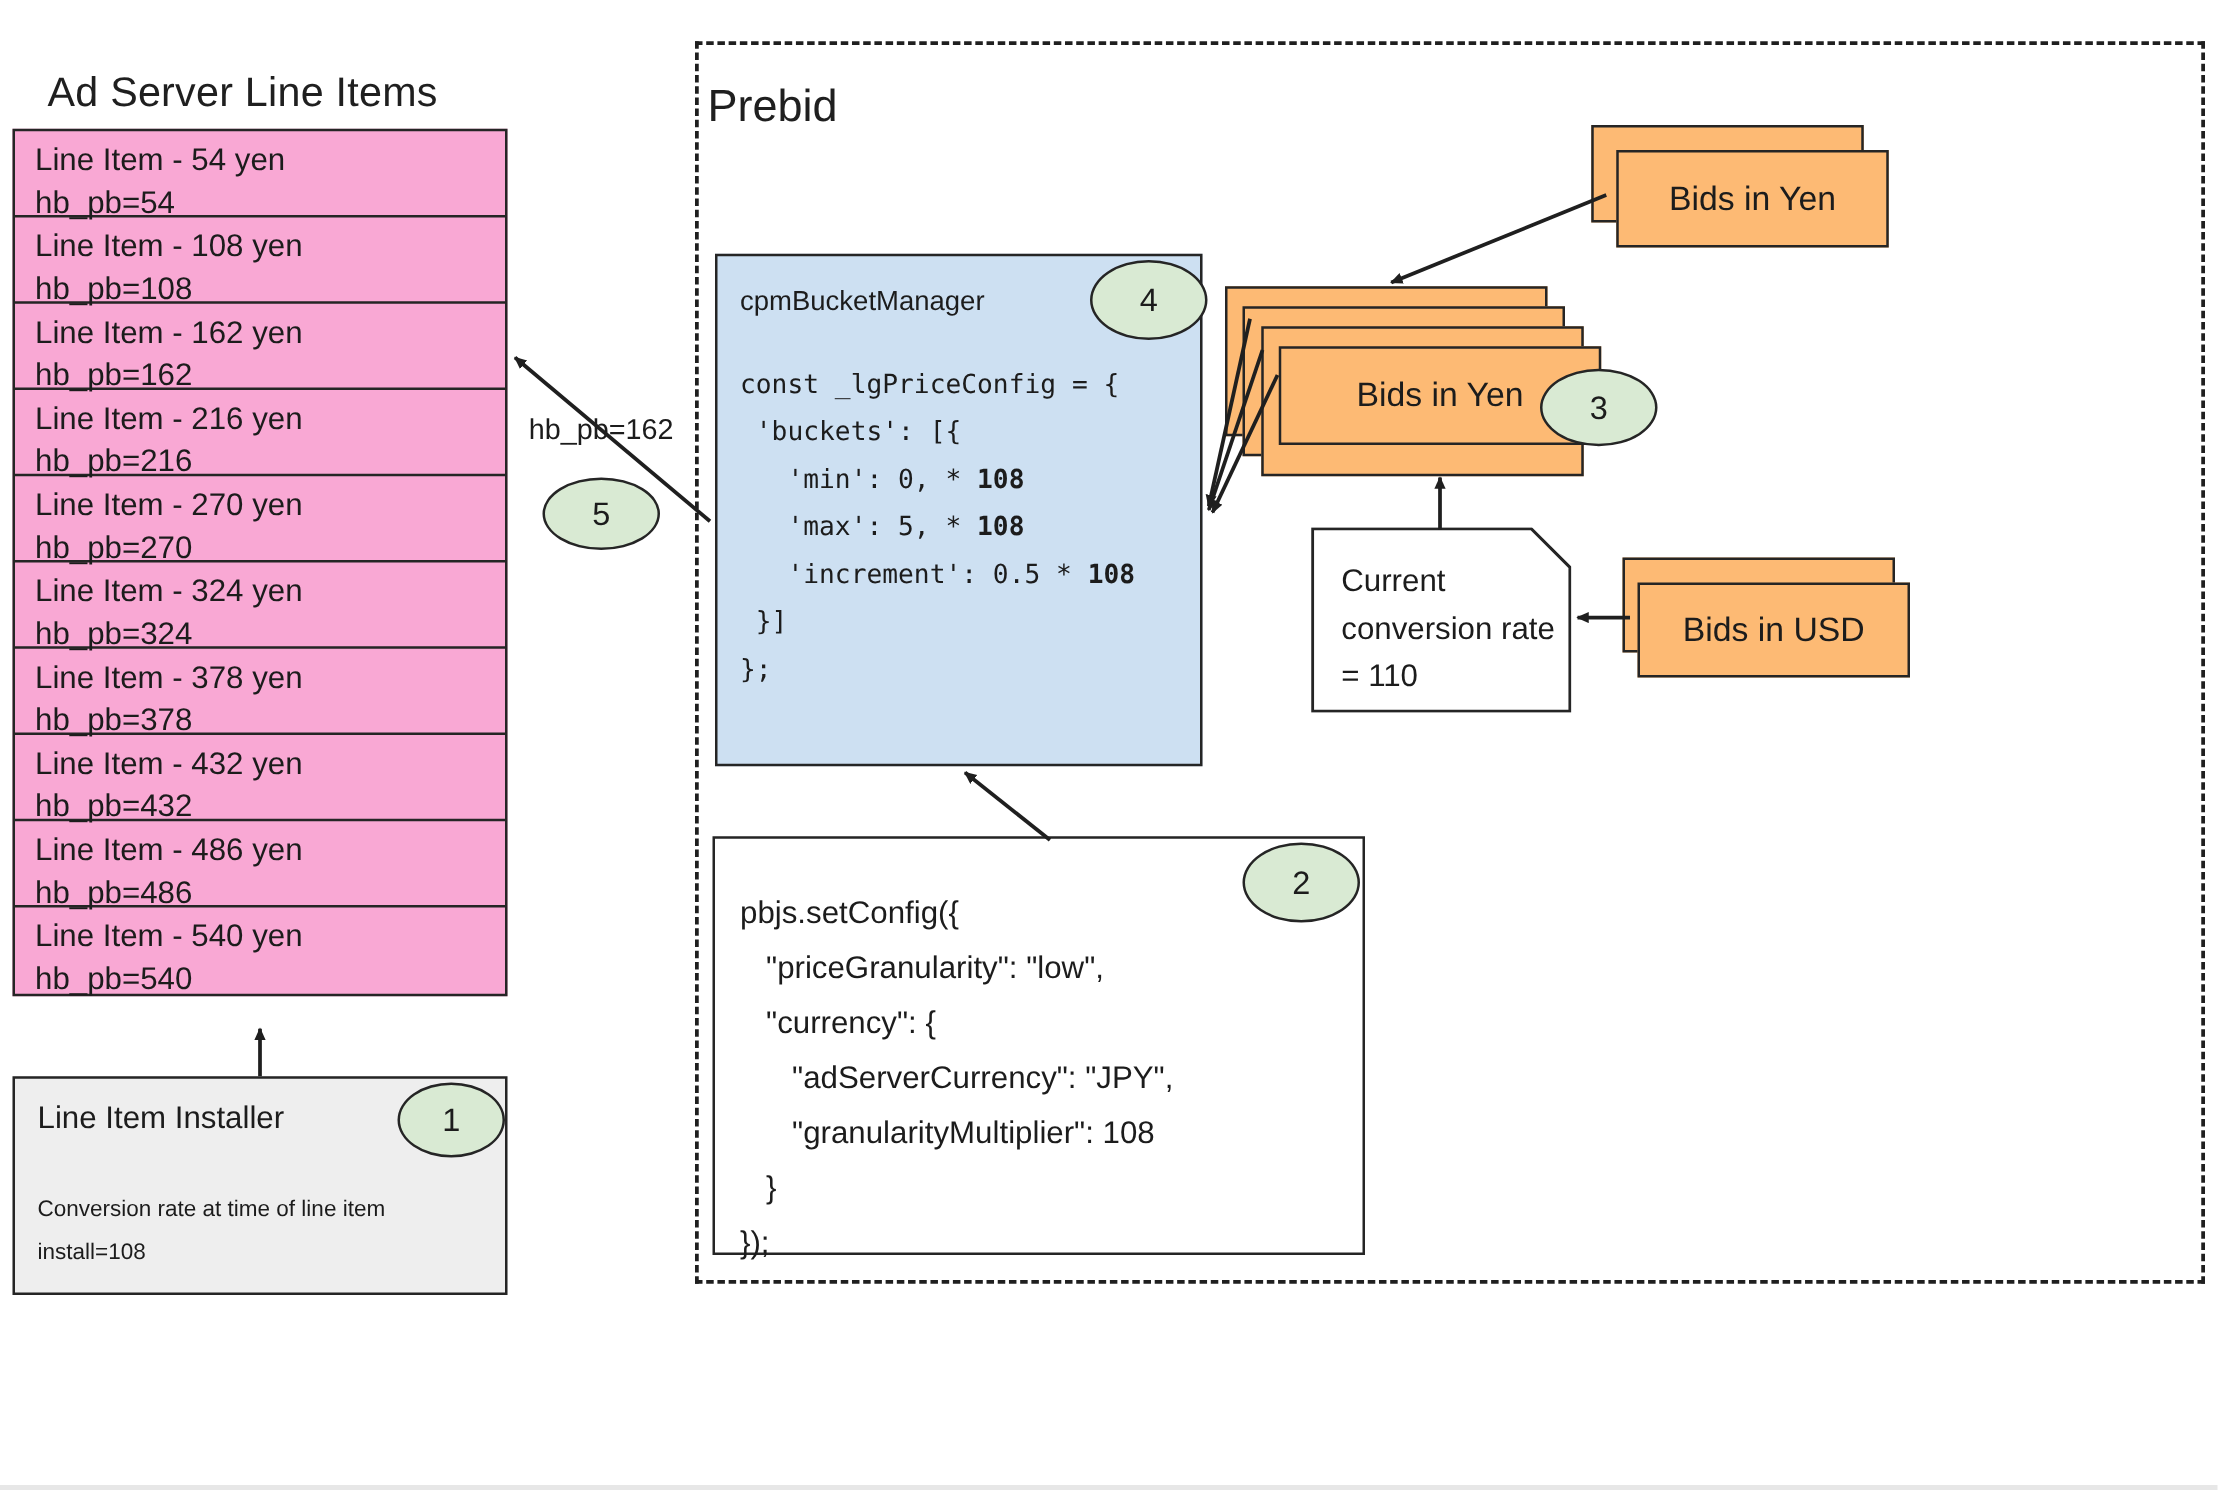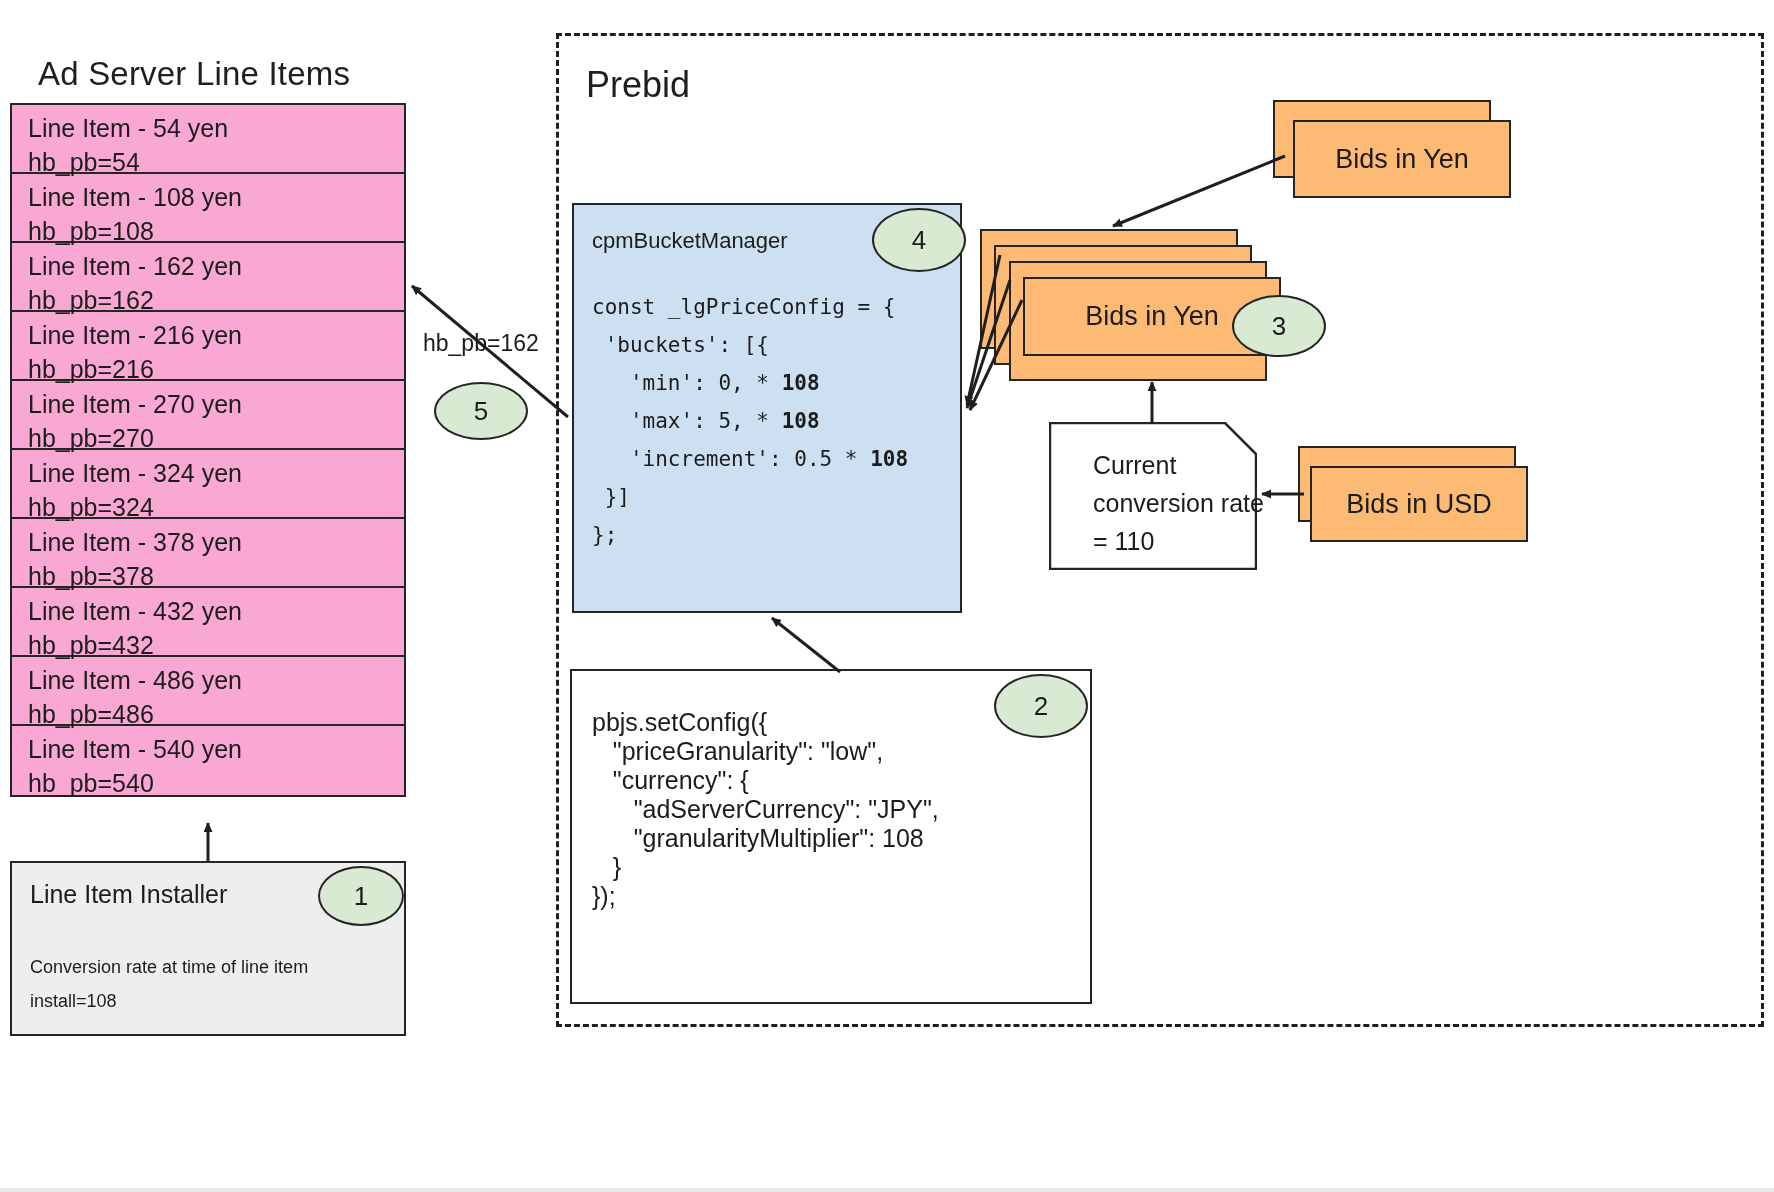--- a/index.html
+++ b/index.html
@@ -15,40 +15,40 @@
   .li-row:last-child{border-bottom:none;}
   .li-row div{font-size:25px;line-height:34px;color:#1c1c1c;white-space:nowrap;}
 
   
   #installer-box{left:10px;top:861px;width:396px;height:175px;border:2px solid #252525;background:#eeeeee;}
   #installer-title{left:30px;top:880px;font-size:25px;color:#1c1c1c;white-space:nowrap;}
   #installer-note{left:30px;top:950px;font-size:18px;line-height:34px;color:#1c1c1c;width:360px;}
 
   
   #prebid-box{left:556px;top:33px;width:1208px;height:994px;border:3px dashed #1f1f1f;}
-  #prebid-title{left:586px;top:64px;font-size:36px;color:#1f1f1f;text-align:center;}
+  #prebid-title{left:566px;top:64px;font-size:36px;color:#1f1f1f;text-align:center;}
 
   
   #cpm-box{left:572px;top:203px;width:390px;height:410px;border:2px solid #252525;background:#cde0f2;}
   #cpm-title{left:592px;top:228px;font-size:22px;color:#1c1c1c;}
   #cpm-code{left:592px;top:288px;font-family:"DejaVu Sans Mono", monospace;font-size:21px;line-height:38px;color:#1c1c1c;white-space:pre;}
   #cpm-code b{font-weight:bold;}
 
   
   #setcfg-box{left:570px;top:669px;width:522px;height:335px;border:2px solid #252525;background:#ffffff;}
-  #setcfg-code{left:592px;top:708px;font-size:25px;line-height:29px;color:#1c1c1c;white-space:pre;}
+  #setcfg-code{left:592px;top:708px;font-size:25px;line-height:44px;color:#1c1c1c;white-space:pre;}
 
   
   .card{border:2px solid #252525;background:#fdba74;}
   .card-label{position:absolute;width:100%;text-align:center;font-size:27px;color:#1c1c1c;}
 
   
   #conv-note{left:1049px;top:422px;width:208px;height:148px;}
   #conv-note svg{display:block;}
-  #conv-note-text{left:1073px;top:446px;width:180px;font-size:25px;line-height:38px;color:#1c1c1c;margin-left:20px;}
+  #conv-note-text{left:1073px;top:446px;width:180px;font-size:25px;line-height:38px;color:#1c1c1c;}
 
   
   .bubble{border-radius:50%;background:#d9ead3;border:2px solid #252525;
           display:flex;align-items:center;justify-content:center;
           font-size:26px;color:#1c1c1c;}
 
   
   #hbpb-label{left:423px;top:330px;font-size:23px;color:#1c1c1c;white-space:nowrap;}
 
   #arrows{position:absolute;left:0;top:0;width:1774px;height:1192px;pointer-events:none;}

